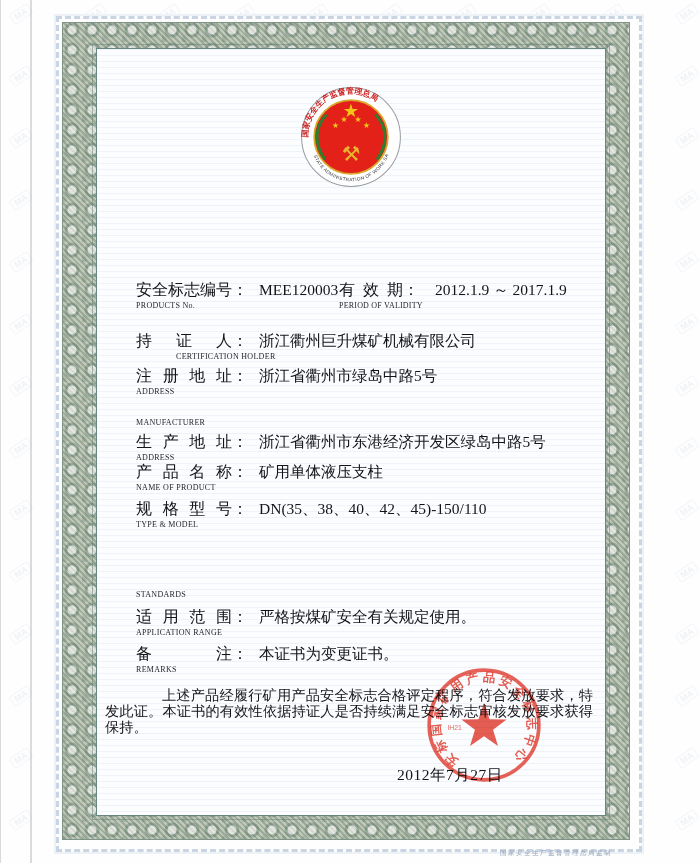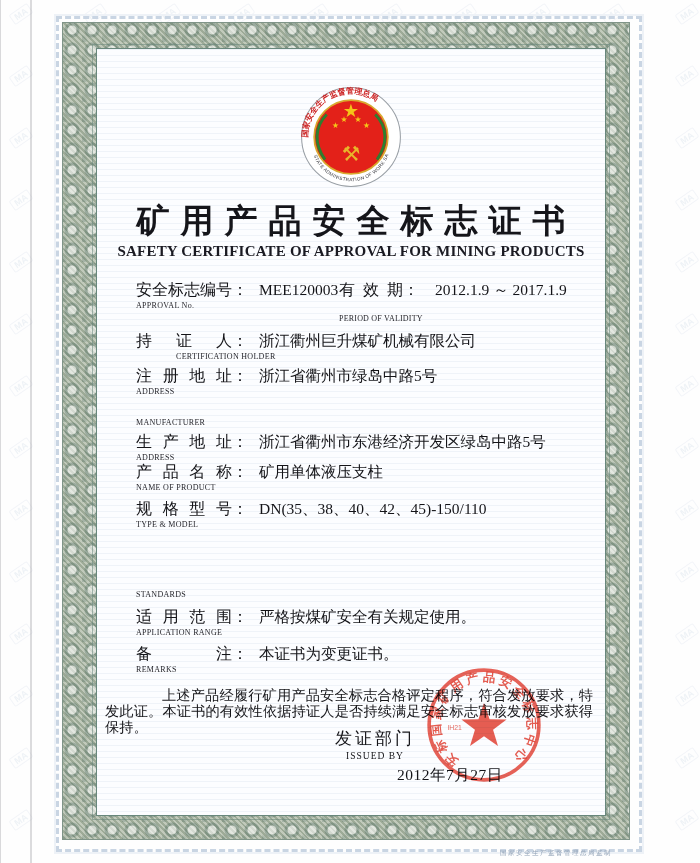--- a/index.html
+++ b/index.html
@@ -251,34 +251,32 @@
         <path d="M 90 86 C 103 68 102 48 88 34" fill="none" stroke="#2f7d2f" stroke-width="3.4"></path>
         <text x="60" y="37" text-anchor="middle" font-size="21" fill="#f5c518">★</text>
         <text x="42" y="50" text-anchor="middle" font-size="9" fill="#f5c518">★</text>
         <text x="52" y="43" text-anchor="middle" font-size="9" fill="#f5c518">★</text>
         <text x="68" y="43" text-anchor="middle" font-size="9" fill="#f5c518">★</text>
         <text x="78" y="50" text-anchor="middle" font-size="9" fill="#f5c518">★</text>
         <text x="60" y="88" text-anchor="middle" font-size="24" fill="#e8b62a" font-family="'DejaVu Sans',sans-serif">⚒</text>
       </svg>
     </div>
 
-    <div class="title-zh">矿用产品安全标志证书</div>
-    <div class="title-en">SAFETY CERTIFICATE OF APPROVAL FOR MINING PRODUCTS</div>
 
     <div class="row" style="top:231px;">
       <span class="lab" style="width:96px;">安全标志编号</span><span class="colon">：</span>
       <span class="val">MEE120003</span>
     </div>
-    <div class="en" style="top:252px;">APPROVAL No.</div>
+    <div class="en" style="top:252px;">PRODUCTS No.</div>
 
     <div class="row" style="left:242px;top:231px;">
       <span class="vlab">有效期</span><span class="colon">：</span>
       <span class="val" style="margin-left:12px;">2012.1.9 ～ 2017.1.9</span>
     </div>
-    <div class="ven" style="left:242px;top:265px;">PERIOD OF VALIDITY</div>
+    <div class="ven" style="left:242px;top:252px;">PERIOD OF VALIDITY</div>
 
     <div class="row" style="top:282px;">
       <span class="lab">持证人</span><span class="colon">：</span>
       <span class="val">浙江衢州巨升煤矿机械有限公司</span>
     </div>
     <div class="en" style="top:303px;margin-left:40px;">CERTIFICATION HOLDER</div>
 
     <div class="row" style="top:317px;">
       <span class="lab">注册地址</span><span class="colon">：</span>
       <span class="val">浙江省衢州市绿岛中路5号</span>
@@ -314,24 +312,20 @@
     <div class="en" style="top:579px;">APPLICATION RANGE</div>
 
     <div class="row" style="top:595px;">
       <span class="lab">备注</span><span class="colon">：</span>
       <span class="val">本证书为变更证书。</span>
     </div>
     <div class="en" style="top:616px;">REMARKS</div>
 
     <div class="statement">上述产品经履行矿用产品安全标志合格评定程序，符合发放要求，特发此证。本证书的有效性依据持证人是否持续满足安全标志审核发放要求获得保持。</div>
 
-    <div class="issuer">
-      <div class="issuer-zh">发证部门</div>
-      <div class="issuer-en">ISSUED BY</div>
-    </div>
     <div class="issue-date">2012年7月27日</div>
 
     <div class="seal">
       <svg width="128" height="128" viewBox="0 0 140 140">
         <defs>
           <path id="sealArc" d="M 42.5 109.3 A 48 48 0 1 1 97.5 109.3" fill="none"></path>
         </defs>
         <circle cx="70" cy="70" r="60" fill="none" stroke="#e23324" stroke-width="4" opacity="0.85"></circle>
         <polygon points="70,46 76.1,63.6 94.7,64 79.9,75.2 85.3,93 70,82.4 54.7,93 60.1,75.2 45.3,64 63.9,63.6" fill="#e23324" opacity="0.88"></polygon>
         <text font-size="13.5" font-weight="bold" fill="#e23324" opacity="0.88" font-family="'Liberation Serif',serif">

